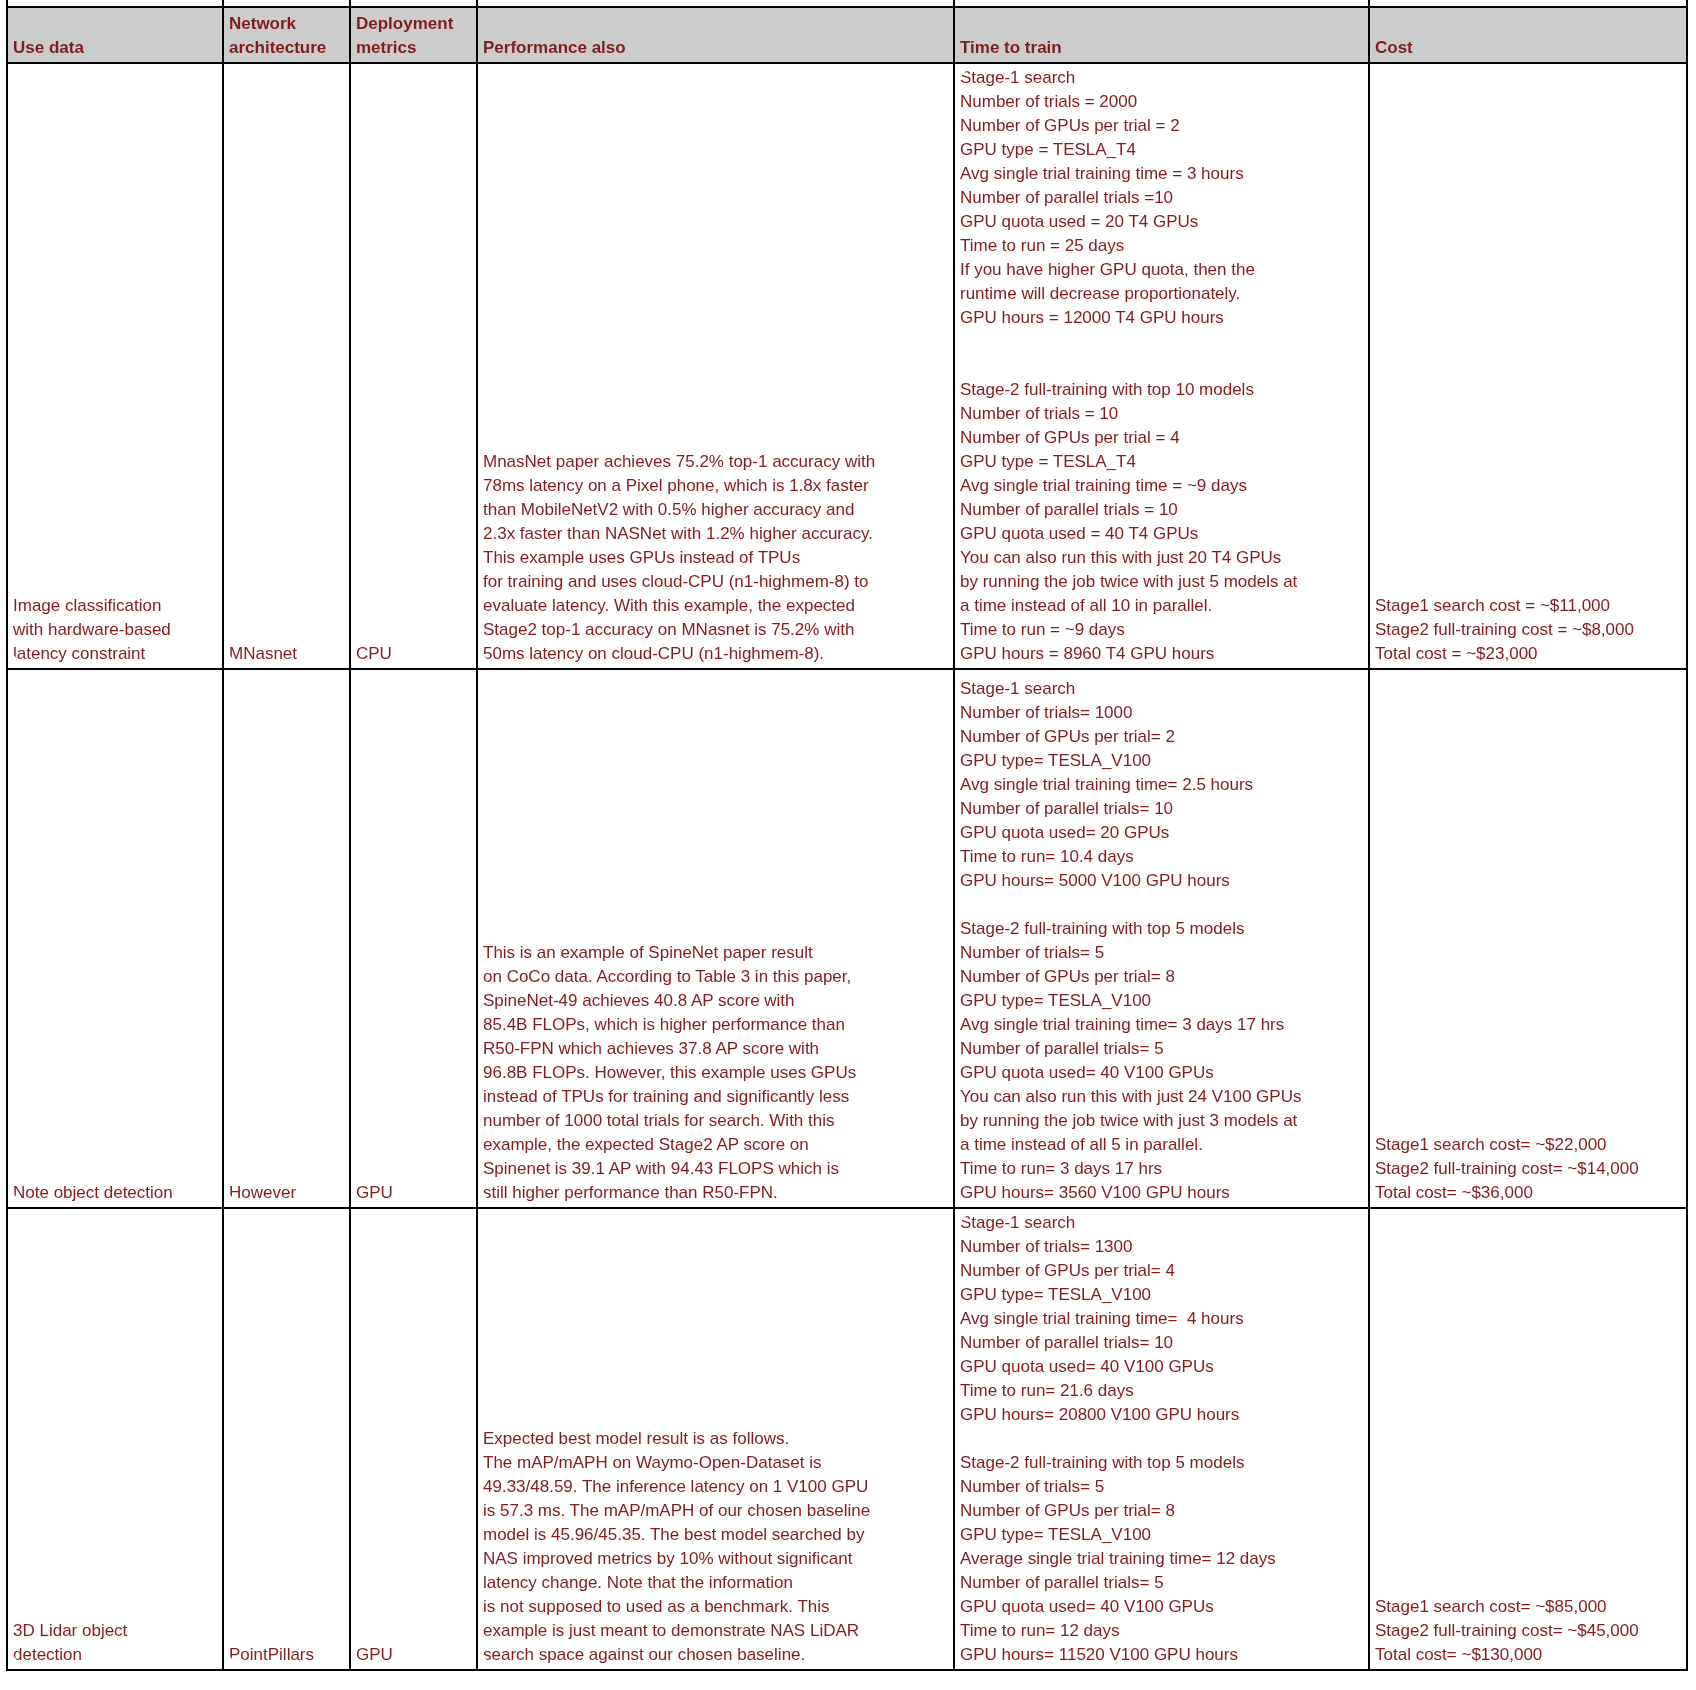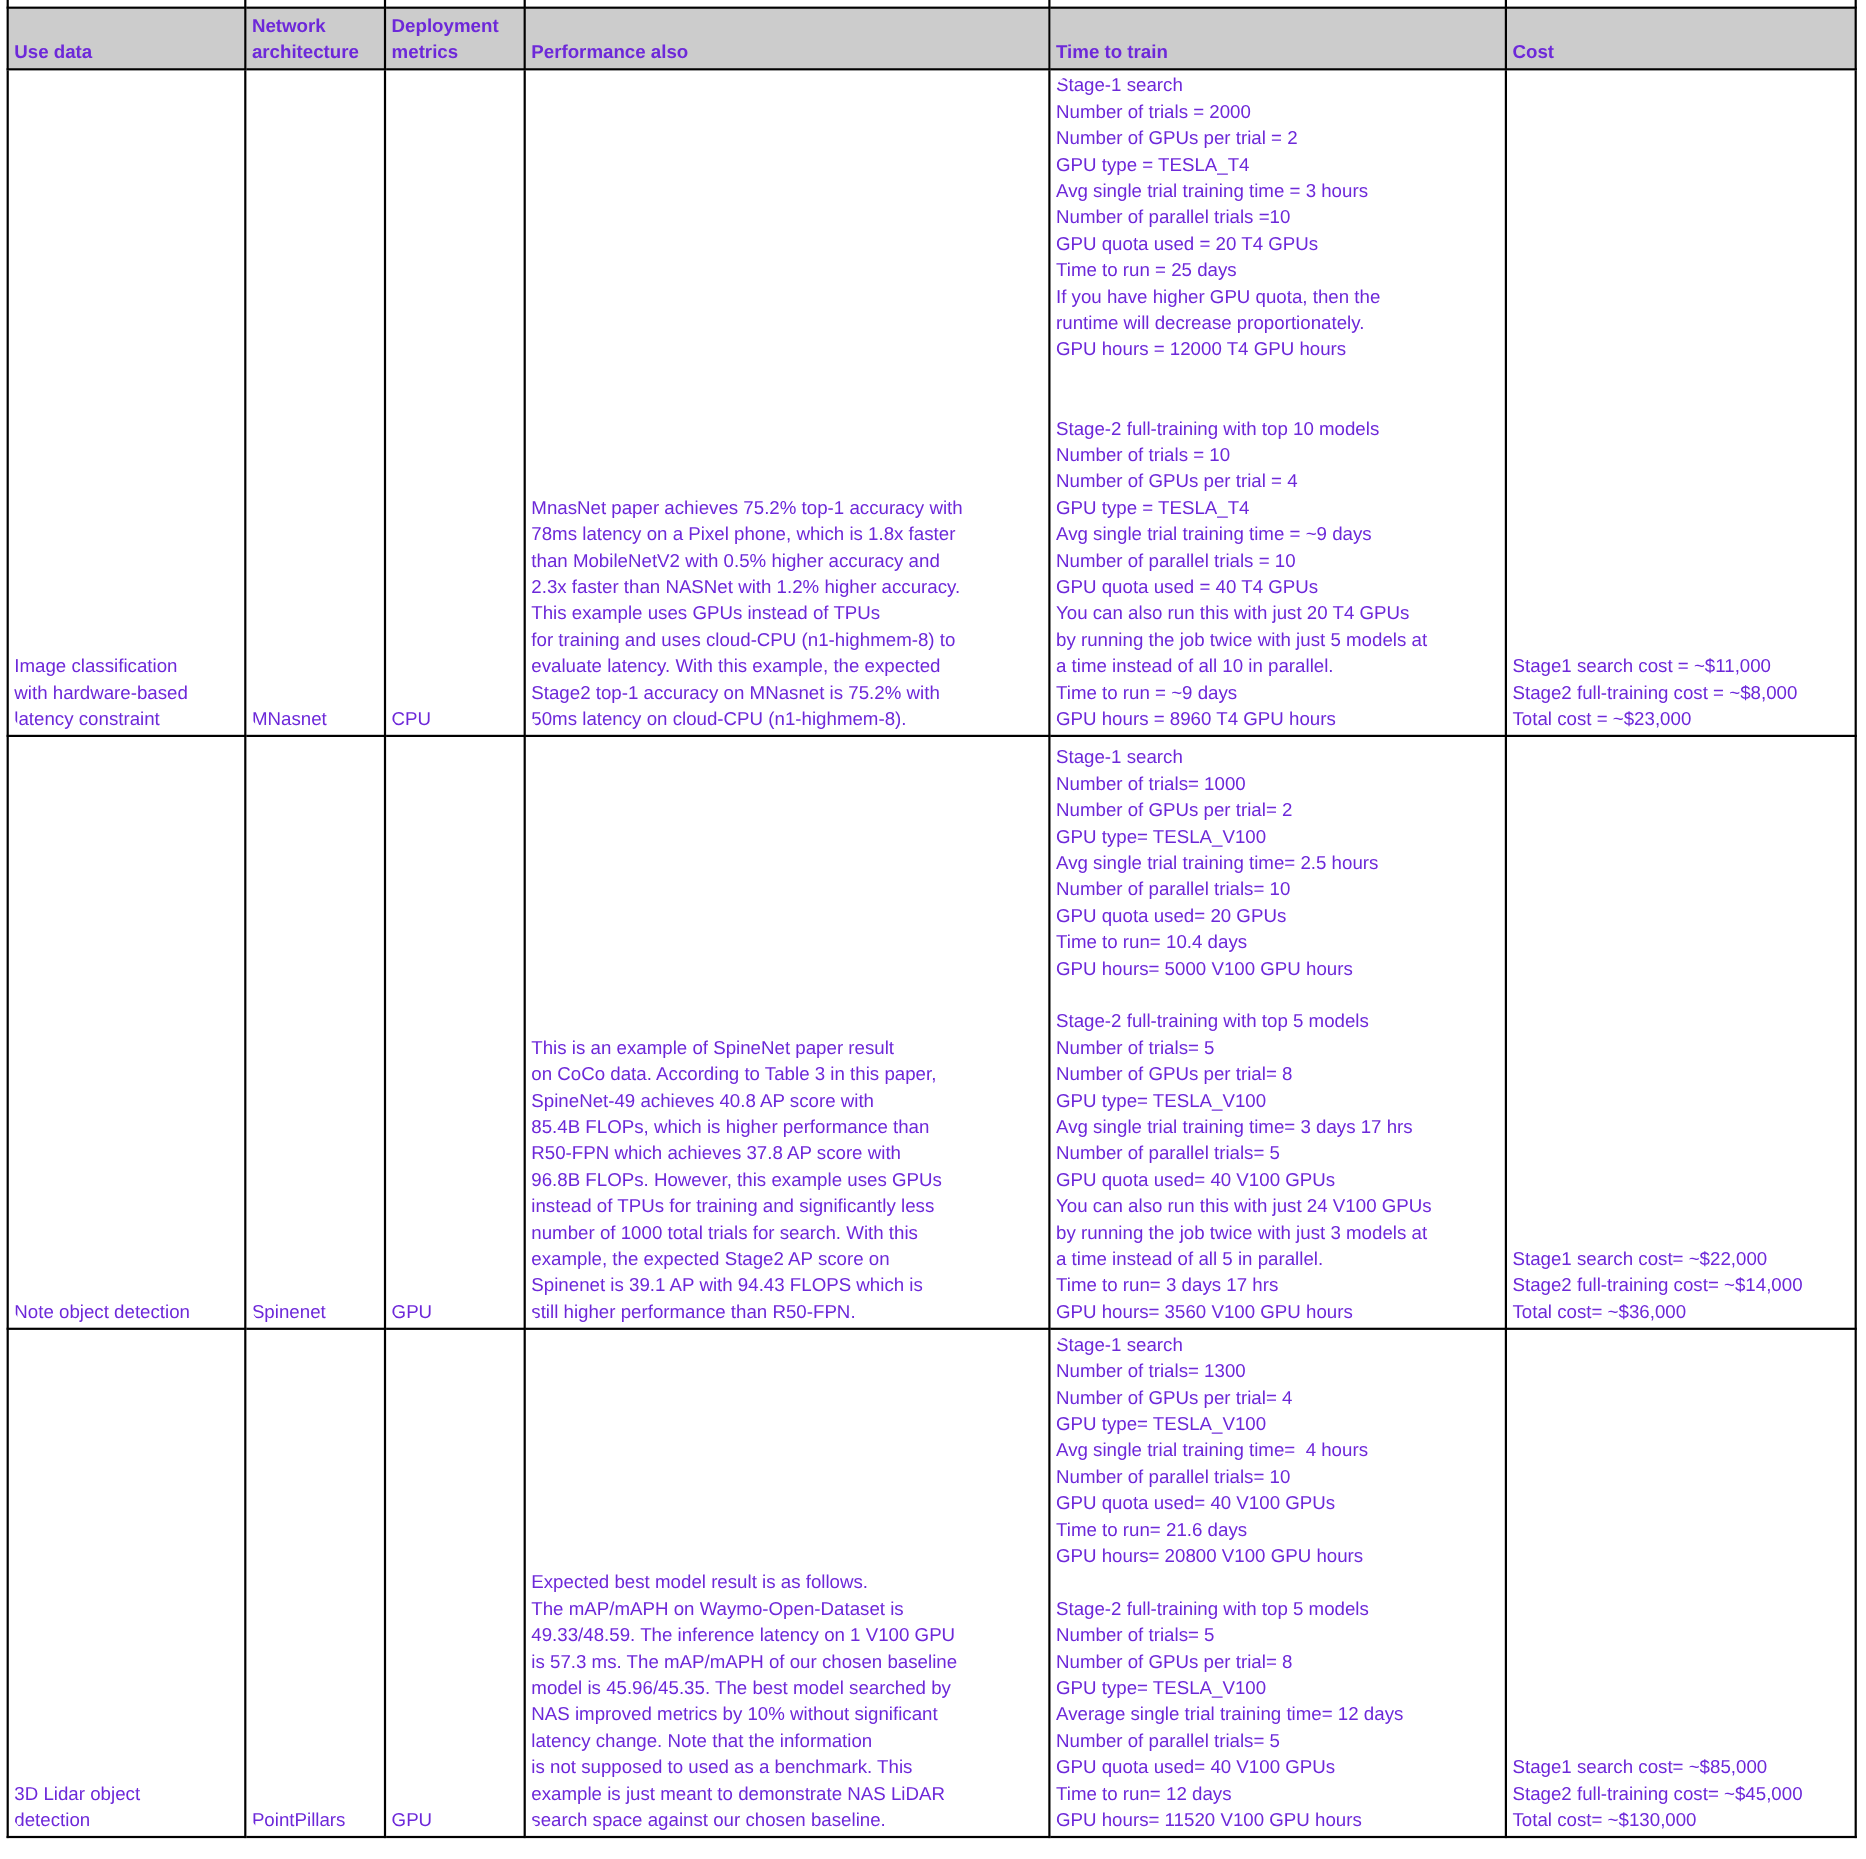--- a/index.html
+++ b/index.html
@@ -32,21 +32,21 @@
   table.grid col.c-time      { width: 415px; }
   table.grid col.c-cost      { width: 318px; }
 
   table.grid td, table.grid th {
     border: 2px solid #000000;
     vertical-align: bottom;
     text-align: left;
     padding: 2px 5px;
     font-size: 17px;
     line-height: 24px;
-    color: #6d28d9;
+    color: #7f1d1d;
     overflow: hidden;
   }
   tr.cutoff-row td {
     border-top: none;
     height: 6px;
     padding: 0;
   }
   tr.header-row th {
     background: #cccccc;
     font-weight: bold;
@@ -135,21 +135,21 @@
 a time instead of all 10 in parallel.
 Time to run = ~9 days
 GPU hours = 8960 T4 GPU hours</td>
         <td class="body-cell">Stage1 search cost = ~$11,000
 Stage2 full-training cost = ~$8,000
 Total cost = ~$23,000</td>
       </tr>
 
       <tr class="r2">
         <td class="body-cell">Note object detection</td>
-        <td class="body-cell">Spinenet</td>
+        <td class="body-cell">However</td>
         <td class="body-cell">GPU</td>
         <td class="body-cell">This is an example of SpineNet paper result
 on CoCo data. According to Table 3 in this paper,
 SpineNet-49 achieves 40.8 AP score with
 85.4B FLOPs, which is higher performance than
 R50-FPN which achieves 37.8 AP score with
 96.8B FLOPs. However, this example uses GPUs
 instead of TPUs for training and significantly less
 number of 1000 total trials for search. With this
 example, the expected Stage2 AP score on

